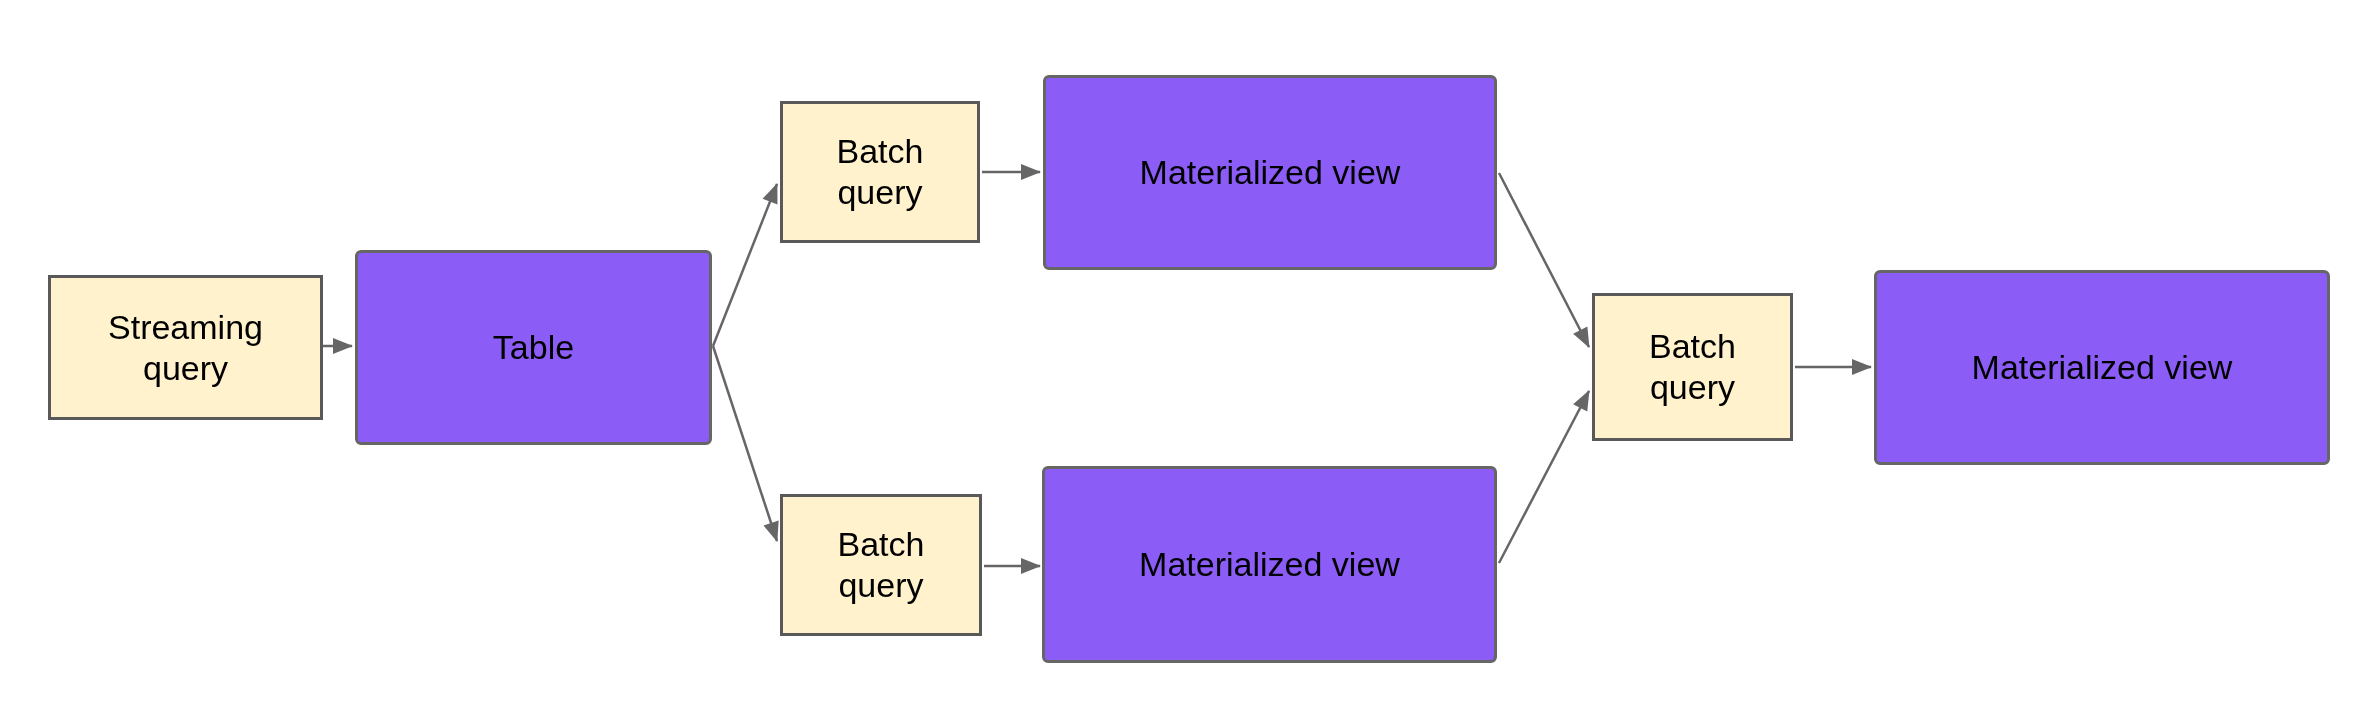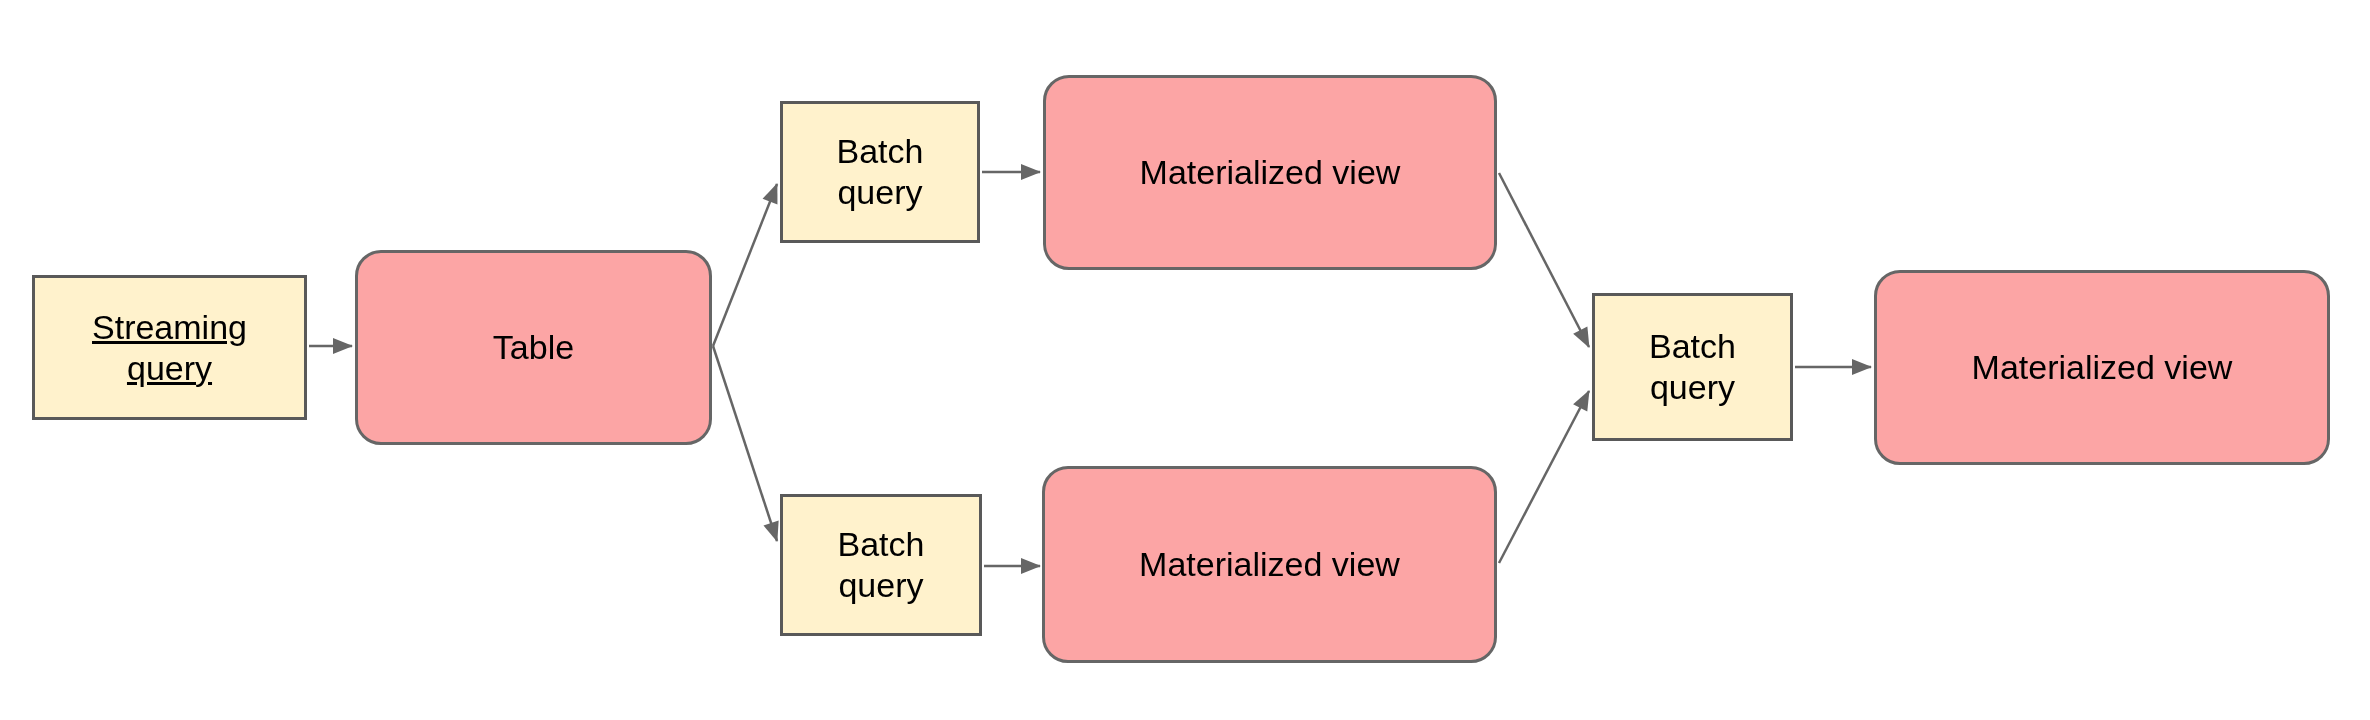--- a/index.html
+++ b/index.html
@@ -32,25 +32,25 @@
     color: #000000;
     font-size: 34px;
     line-height: 41px;
     white-space: pre-line;
   }
   .node.query {
     background: #fff2cc;
     border: 3px solid #595959;
   }
   .node.data {
-    background: #fca5a5;
+    background: #8b5cf6;
     border: 3px solid #666666;
-    border-radius: 26px;
+    border-radius: 6px;
   }
-  #node-streaming-query   { left: 32px;   top: 275px; width: 275px; height: 145px; text-decoration: underline; }
+  #node-streaming-query   { left: 48px;   top: 275px; width: 275px; height: 145px; }
   #node-table             { left: 355px;  top: 250px; width: 357px; height: 195px; text-align: center; }
   #node-batch-query-top   { left: 780px;  top: 101px; width: 200px; height: 142px; }
   #node-mv-top            { left: 1043px; top: 75px;  width: 454px; height: 195px; }
   #node-batch-query-bottom{ left: 780px;  top: 494px; width: 202px; height: 142px; }
   #node-mv-bottom         { left: 1042px; top: 466px; width: 455px; height: 197px; }
   #node-batch-query-right { left: 1592px; top: 293px; width: 201px; height: 148px; }
   #node-mv-right          { left: 1874px; top: 270px; width: 456px; height: 195px; }
 </style>
 </head>
 <body>

